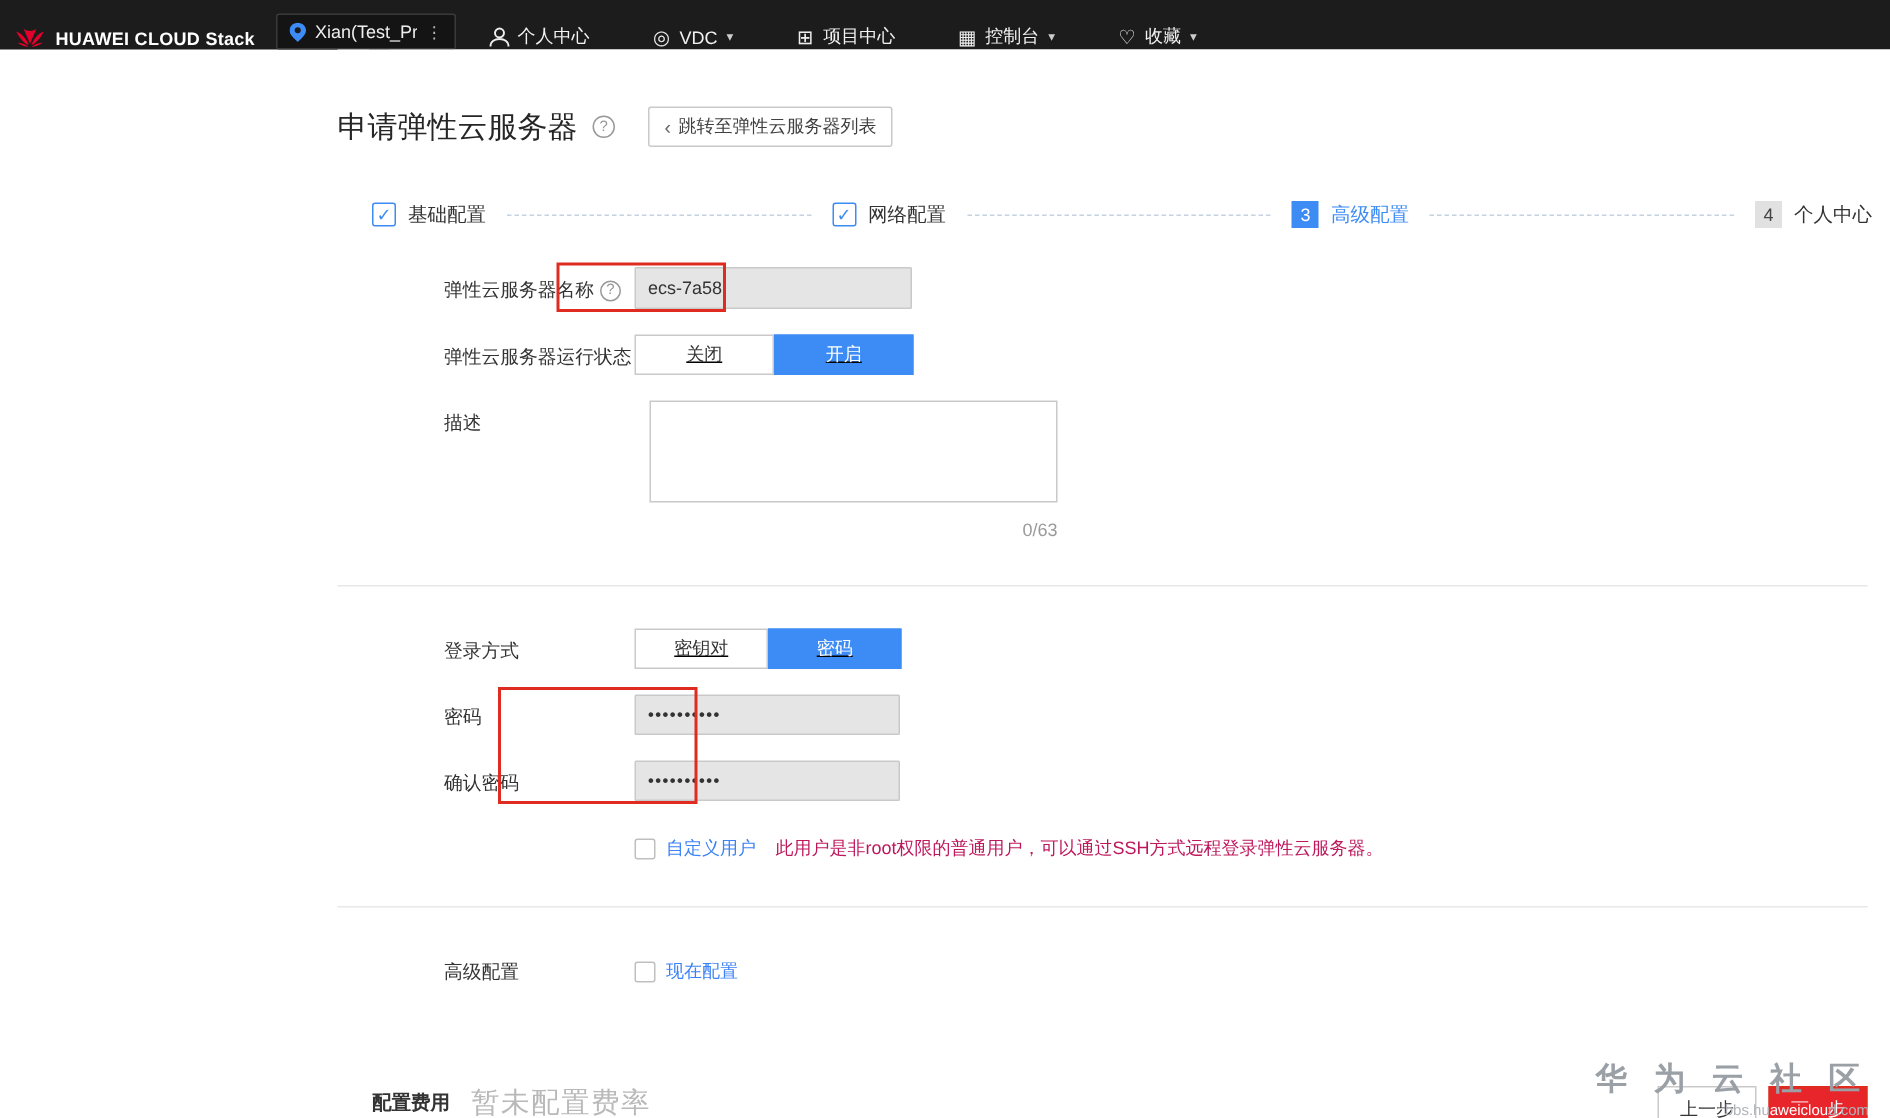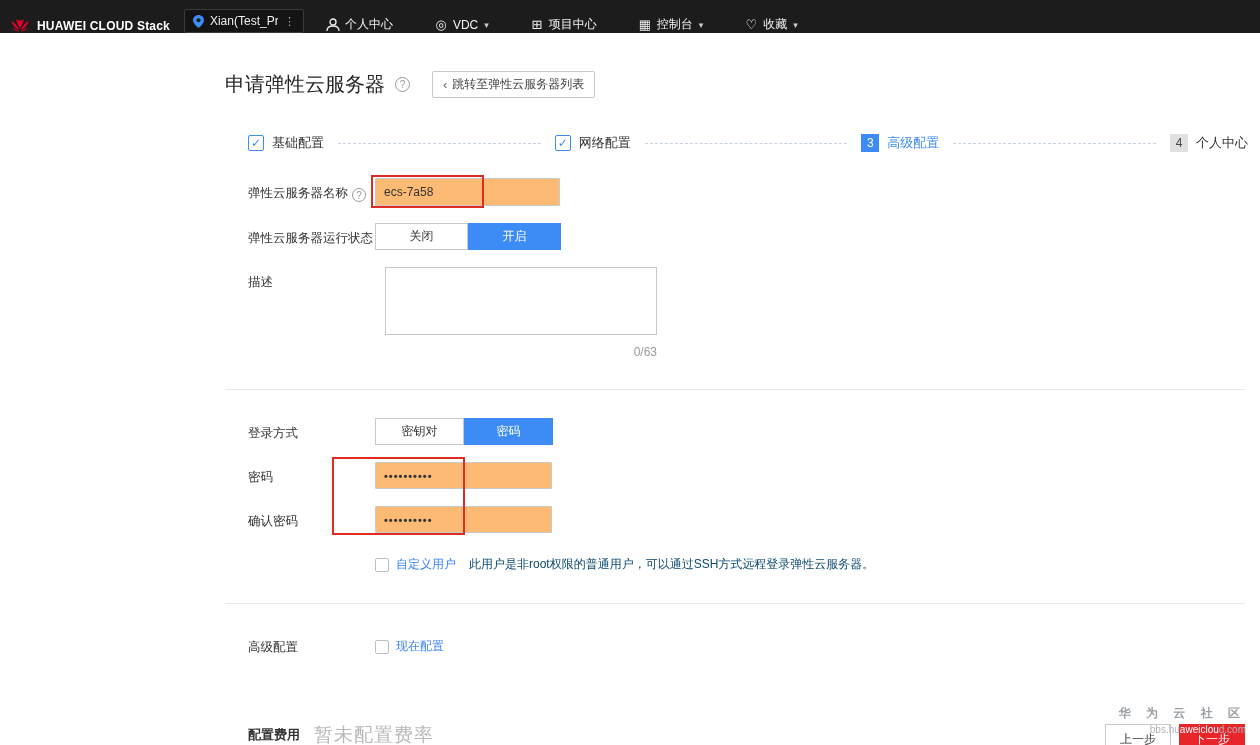--- a/index.html
+++ b/index.html
@@ -46,65 +46,65 @@
   .snum { width:18px; height:18px; display:inline-flex; align-items:center;
     justify-content:center; font-size:12px; background:#e1e1e1; color:#444; }
   .snum.active { background:#3d8cf5; color:#fff; }
   .slabel { font-size:13px; color:#333; }
   .slabel.blue { color:#3d8cf5; }
 
   
   .form { margin-top:26px; }
   .frow { display:flex; align-items:flex-start; margin:0 0 17px 23px; position:relative; }
   .flabel { width:127px; flex-shrink:0; font-size:12.5px; color:#333; padding-top:7px;
-    display:flex; align-items:flex-end; gap:4px; }
+    display:flex; align-items:center; gap:4px;margin-left:48px; }
   .flabel .help-icon { width:14px; height:14px; }
   .text-input { width:185px; height:28px; border:1px solid #c9c9c9; border-radius:1px;
-    font-size:12px; color:#333; padding:0 8px; background:#fdba74;
+    font-size:12px; color:#333; padding:0 8px; background:#e5e5e5;
     font-family:"Liberation Sans",sans-serif; }
   .pwd-input { width:177px; height:27px; letter-spacing:1px; font-weight:bold; font-size:11px; }
-  .toggle { display:flex; }
+  .toggle { display:flex;text-decoration:underline; }
   .tbtn { height:27px; border:1px solid #c9c9c9; background:#fff; color:#333;
     font-size:12px; cursor:pointer; padding:0 10px; }
   .tbtn.on { background:#3d8cf5; border-color:#3d8cf5; color:#fff; }
   .tbtn.w92 { width:93px; }
   .tbtn.w88 { width:89px; }
   .desc-wrap { margin-left:10px; }
   .desc-area { width:272px; height:68px; border:1px solid #c9c9c9; resize:none;
     font-family:"Liberation Sans",sans-serif; font-size:12px; padding:6px; }
   .counter { text-align:right; font-size:12px; color:#9a9a9a; margin-top:6px; }
   .divider { border-top:1px solid #e8e8e8; margin:30px 15px 28px 0; }
   .static-val { font-size:12.5px; color:#555; padding-top:7px; }
   .hint { font-size:12px; color:#8c8c8c; padding-top:8px; margin-left:13px; }
   .cb { width:14px; height:14px; border:1px solid #bfbfbf; border-radius:2px;
     background:#fff; display:inline-block; flex-shrink:0; cursor:pointer; }
   .cb-row { display:flex; align-items:center; gap:7px; padding-top:6px; }
   .cb-label { font-size:12px; color:#3b82f6; }
-  .cb-hint { font-size:12px; color:#0c4a6e; margin-left:6px; }
+  .cb-hint { font-size:12px; color:#be185d; margin-left:6px; }
 
   
   .redbox { position:absolute; border:2px solid #e02b20; pointer-events:none; }
   .red-name { left:123px; top:-3px; width:113px; height:33px; }
   .pwd-group { position:relative; }
   .red-pwd { left:107px; top:-5px; width:133px; height:78px; }
 
   
   .footer { position:absolute; left:225px; top:722px; width:1035px; height:45px;
     background:#fff; display:flex; align-items:flex-start; }
   .fee-label { font-size:13px; font-weight:bold; color:#333; margin:4px 0 0 23px; }
   .fee-value { font-size:19px; color:#b9b9b9; margin:0 0 0 14px; letter-spacing:1px; }
   .fbtns { position:absolute; right:15px; top:2px; display:flex; gap:8px; }
   .btn-prev { width:66px; height:30px; background:#fff; border:1px solid #c9c9c9;
     font-size:12px; color:#333; cursor:pointer; }
   .btn-next { width:66px; height:30px; background:#e7252b; border:2px solid #e02b20;
     font-size:12px; color:#fff; cursor:pointer; }
 
   
   .watermark { position:absolute; right:14px; top:705px; text-align:right; }
-  .wm-title { font-size:12px; color:#9aa0a6; letter-spacing:6px; font-weight:bold; }
+  .wm-title { font-size:21px; color:#9aa0a6; letter-spacing:6px; font-weight:bold; }
   .wm-url { font-size:10px; color:#b0b4b9; margin-top:2px; }
   .wm-red { background:#e7252b; color:#fff; }
 </style>
 </head>
 <body>
 
 <header class="topbar">
   <div class="brand">
     <svg width="20" height="14" viewBox="0 0 24 16">
       <g fill="#e4002b">

